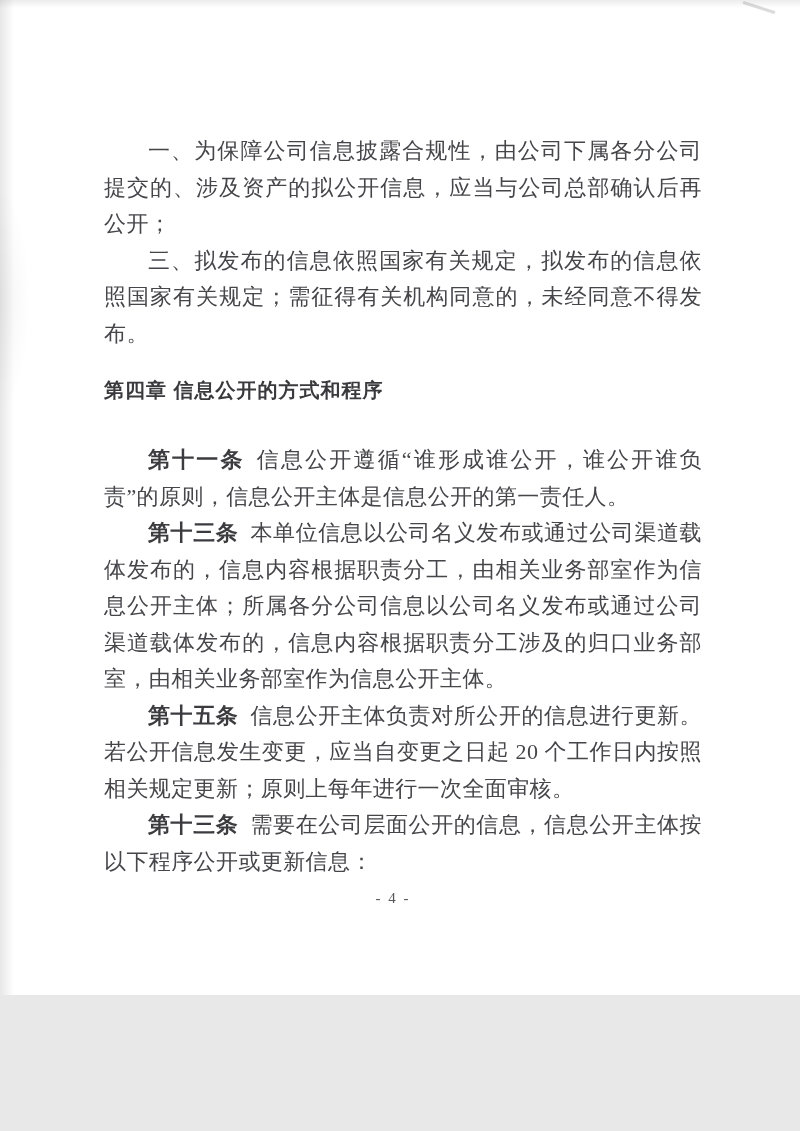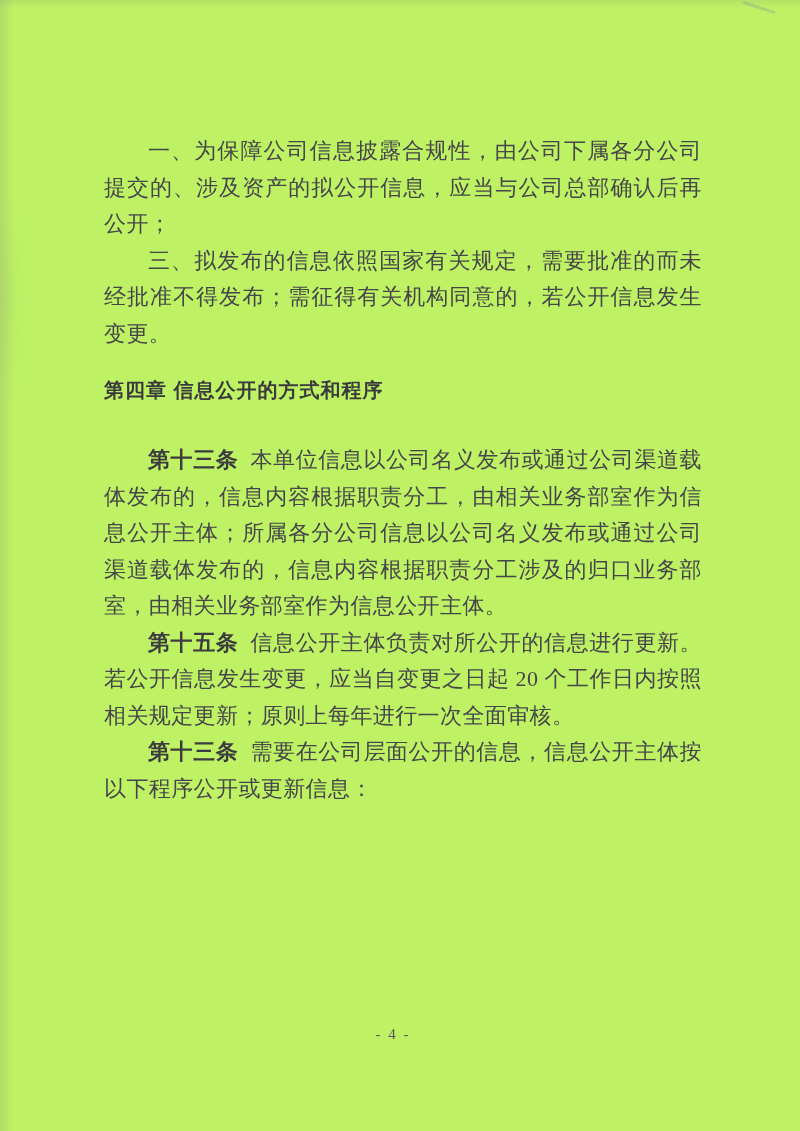--- a/index.html
+++ b/index.html
@@ -3,23 +3,23 @@
 <meta charset="utf-8">
 <style>
   html, body {
     margin: 0;
     padding: 0;
     background: #e8e8e8;
   }
   .scan-page {
     position: relative;
     width: 800px;
-    height: 1131px;
+    height: 995px;
     margin: 0 auto;
-    background: #bef264;
+    background: #ffffff;
     overflow: hidden;
     font-family: "Liberation Serif", "DejaVu Serif", serif;
     color: #45454a;
   }
   
   .edge-shadow-left {
     position: absolute;
     left: 0; top: 0; bottom: 0;
     width: 14px;
     background: linear-gradient(to right, rgba(120,120,120,0.18), rgba(120,120,120,0.0));
@@ -96,24 +96,27 @@
   <div class="edge-shadow-left"></div>
   <div class="edge-shadow-top"></div>
   <div class="edge-blotch"></div>
   <div class="artifact-topright"></div>
 
   <div class="content">
 
     <p class="body-para">一、为保障公司信息披露合规性，由公司下属各分公司提交的、涉及资产的拟公开信息，应当与公司总部确认后再公开；</p>
 
 
-    <p class="body-para">三、拟发布的信息依照国家有关规定，需要批准的而未经批准不得发布；需征得有关机构同意的，若公开信息发生变更。</p>
+    <p class="body-para">三、拟发布的信息依照国家有关规定，拟发布的信息依照国家有关规定；需征得有关机构同意的，未经同意不得发布。</p>
 
     <h2 class="chapter">第四章  信息公开的方式和程序</h2>
 
+    <p class="article">
+      <span class="lead">第十一条</span><span>信息公开遵循“谁形成谁公开，谁公开谁负责”的原则，信息公开主体是信息公开的第一责任人。</span>
+    </p>
 
 
     <p class="article">
       <span class="lead">第十三条</span><span>本单位信息以公司名义发布或通过公司渠道载体发布的，信息内容根据职责分工，由相关业务部室作为信息公开主体；所属各分公司信息以公司名义发布或通过公司渠道载体发布的，信息内容根据职责分工涉及的归口业务部室，由相关业务部室作为信息公开主体。</span>
     </p>
 
     <p class="article">
       <span class="lead">第十五条</span><span>信息公开主体负责对所公开的信息进行更新。若公开信息发生变更，应当自变更之日起 20 个工作日内按照相关规定更新；原则上每年进行一次全面审核。</span>
     </p>
 

